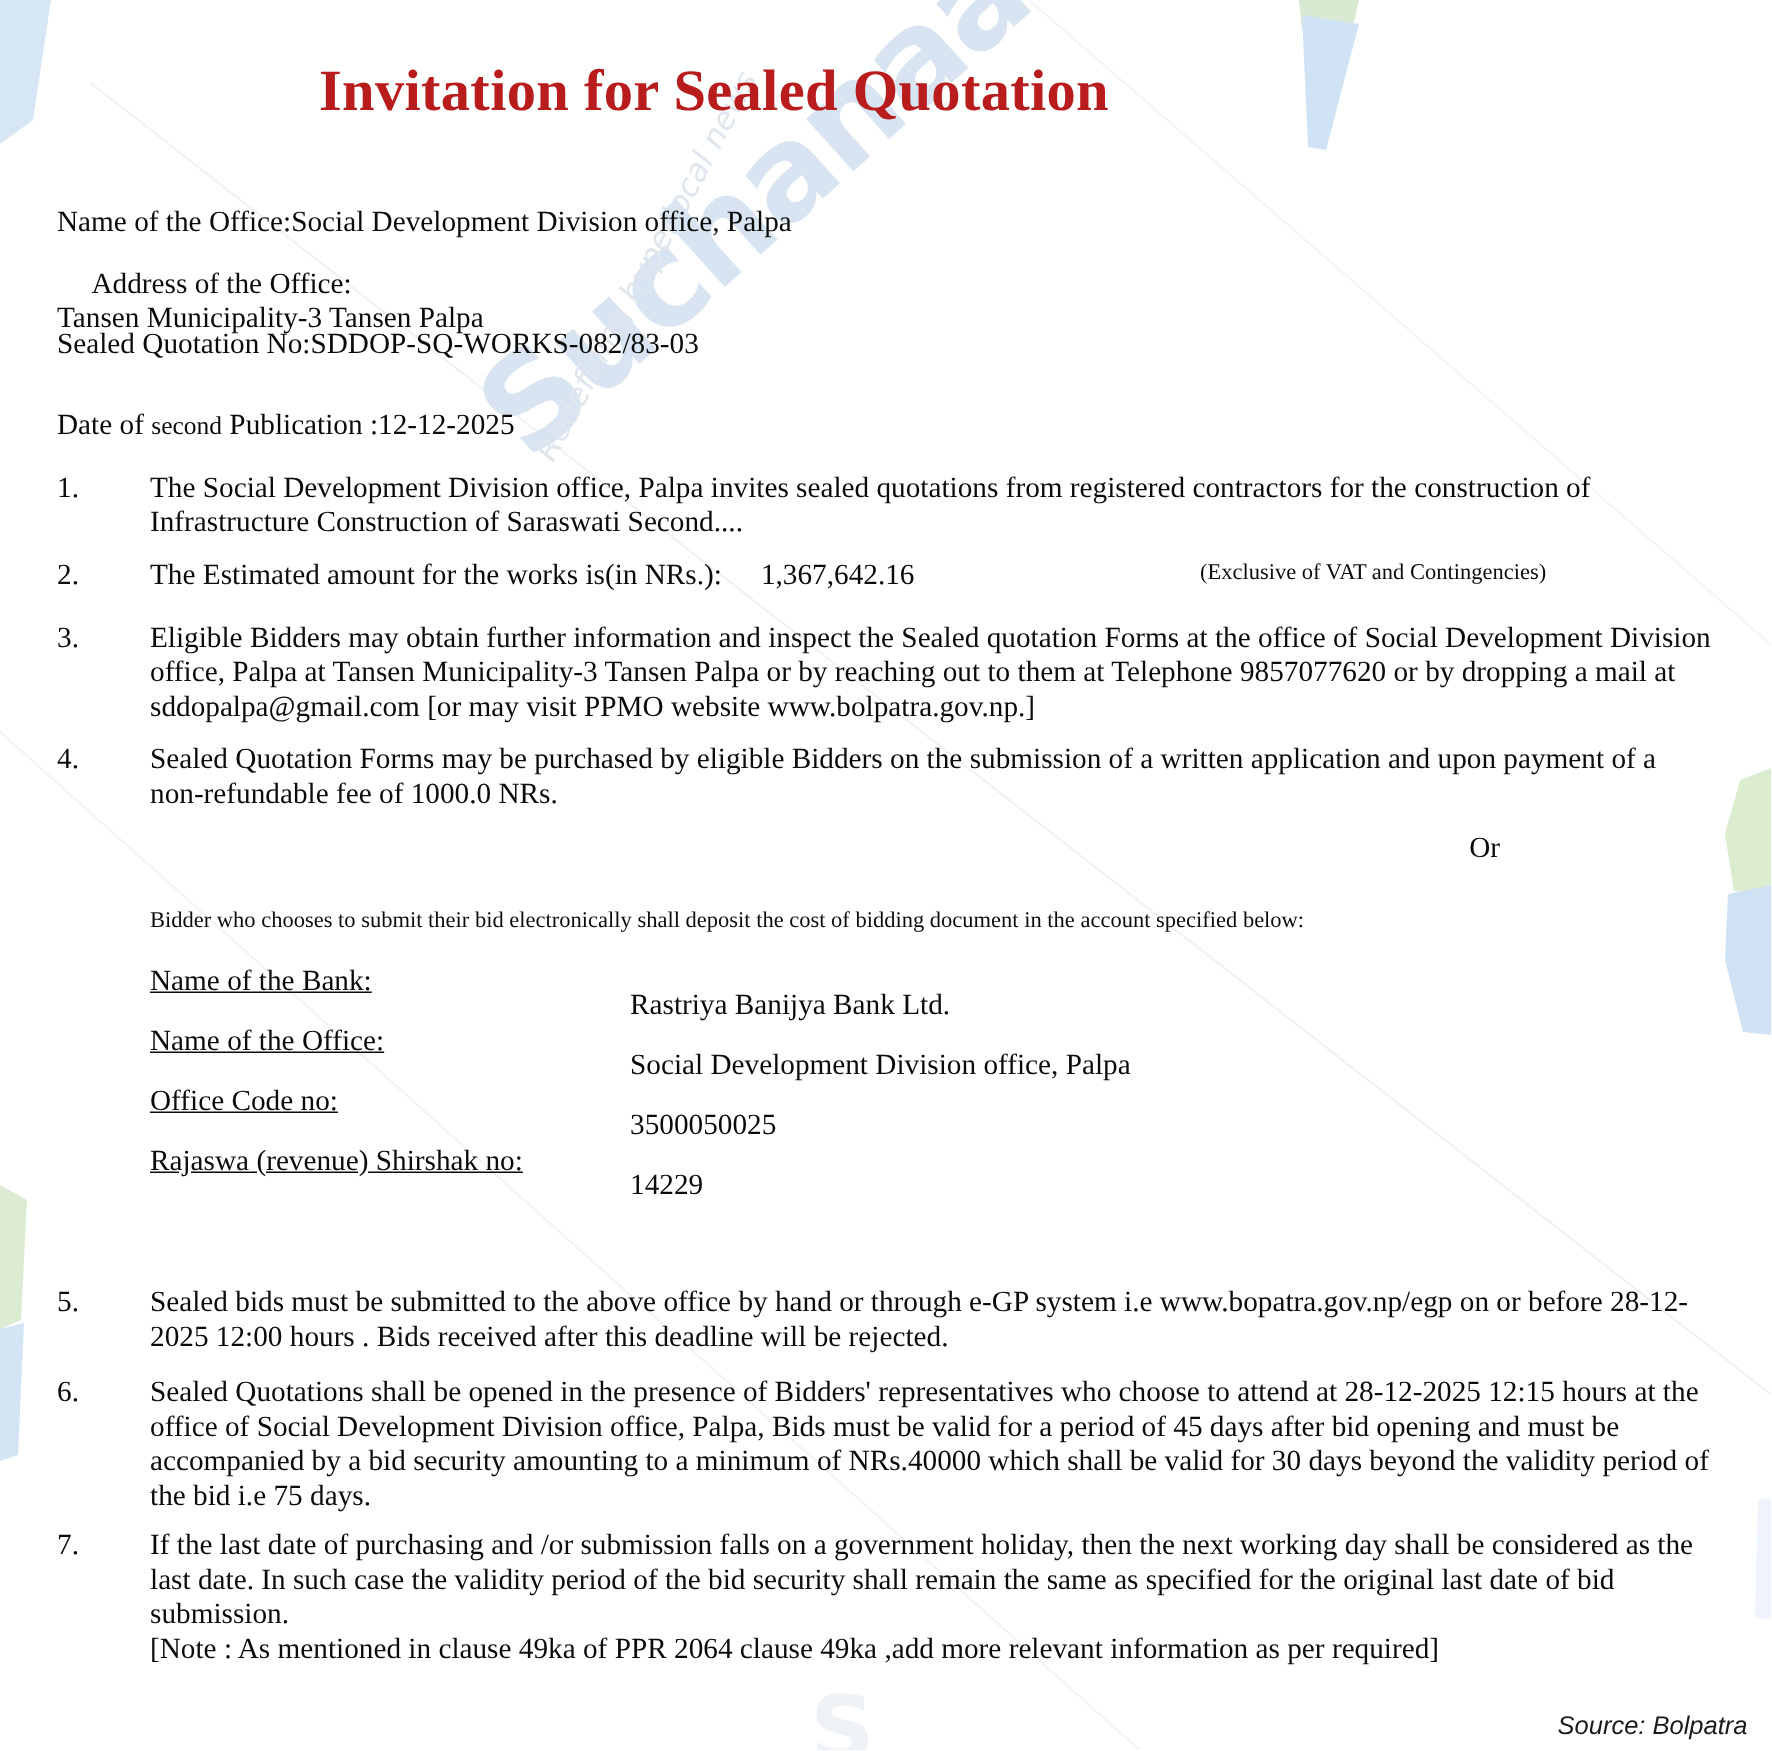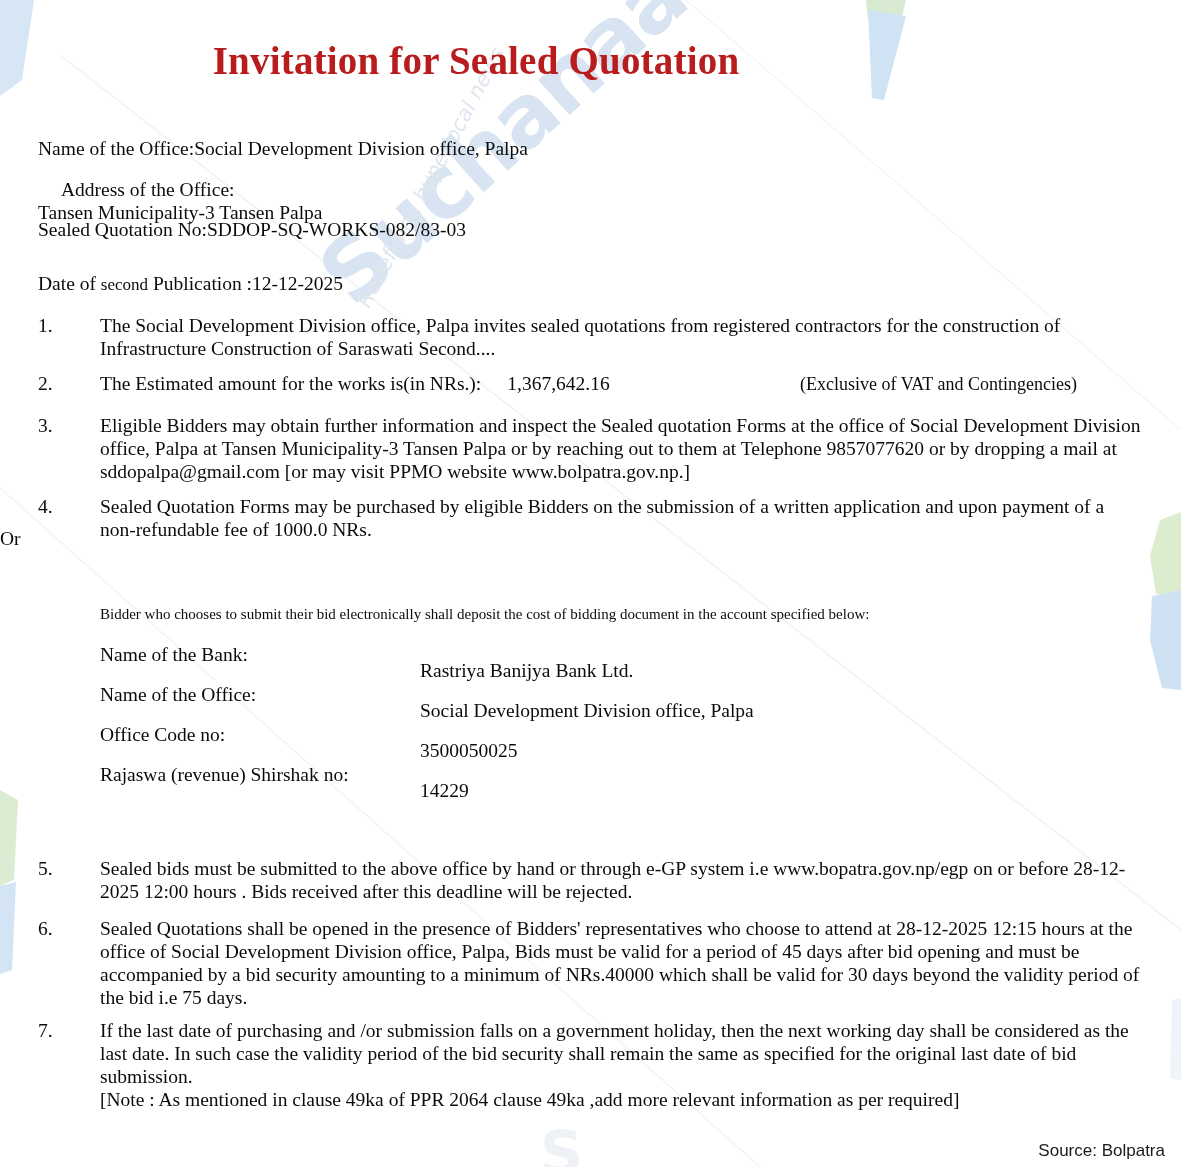--- a/index.html
+++ b/index.html
@@ -125,56 +125,57 @@
   .c5 { top: 857px; }
   .c6 { top: 917px; }
   .c7 { top: 1019px; }
 
   .amount-gap { display: inline-block; width: 26px; }
 
   .vat-note {
     position: absolute;
     left: 800px;
     top: 374px;
-    font-size: 18px;
+    font-size: 15px;
     white-space: nowrap;
   }
 
   .or-word {
     position: absolute;
     left: 0;
-    top: 528px;
+    top: 555px;
     width: 1000px;
-    text-align: left;
+    text-align: right;
     font-size: 19.5px;
   }
 
   .deposit-line {
     position: absolute;
     left: 100px;
     top: 606px;
     font-size: 15px;
     white-space: nowrap;
   }
 
   .bank-table {
     position: absolute;
     left: 100px;
     top: 644px;
     font-size: 19.5px;
   }
   .bank-row { display: flex; height: 40px; align-items: flex-start; }
-  .bank-row .lbl { width: 320px; white-space: nowrap; }
+  .bank-row .lbl { width: 320px; white-space: nowrap; text-decoration: underline; }
   .bank-row .val { white-space: nowrap; margin-top: 16px; }
 
   .source-note {
     position: absolute;
     right: 16px;
     top: 1141px;
     font-family: "Liberation Sans", "DejaVu Sans", sans-serif;
+    font-style: italic;
     font-size: 17px;
     color: #1a1a1a;
   }
 </style>
 </head>
 <body>
 
 <div id="page">
 
   <div class="deco-layer">

